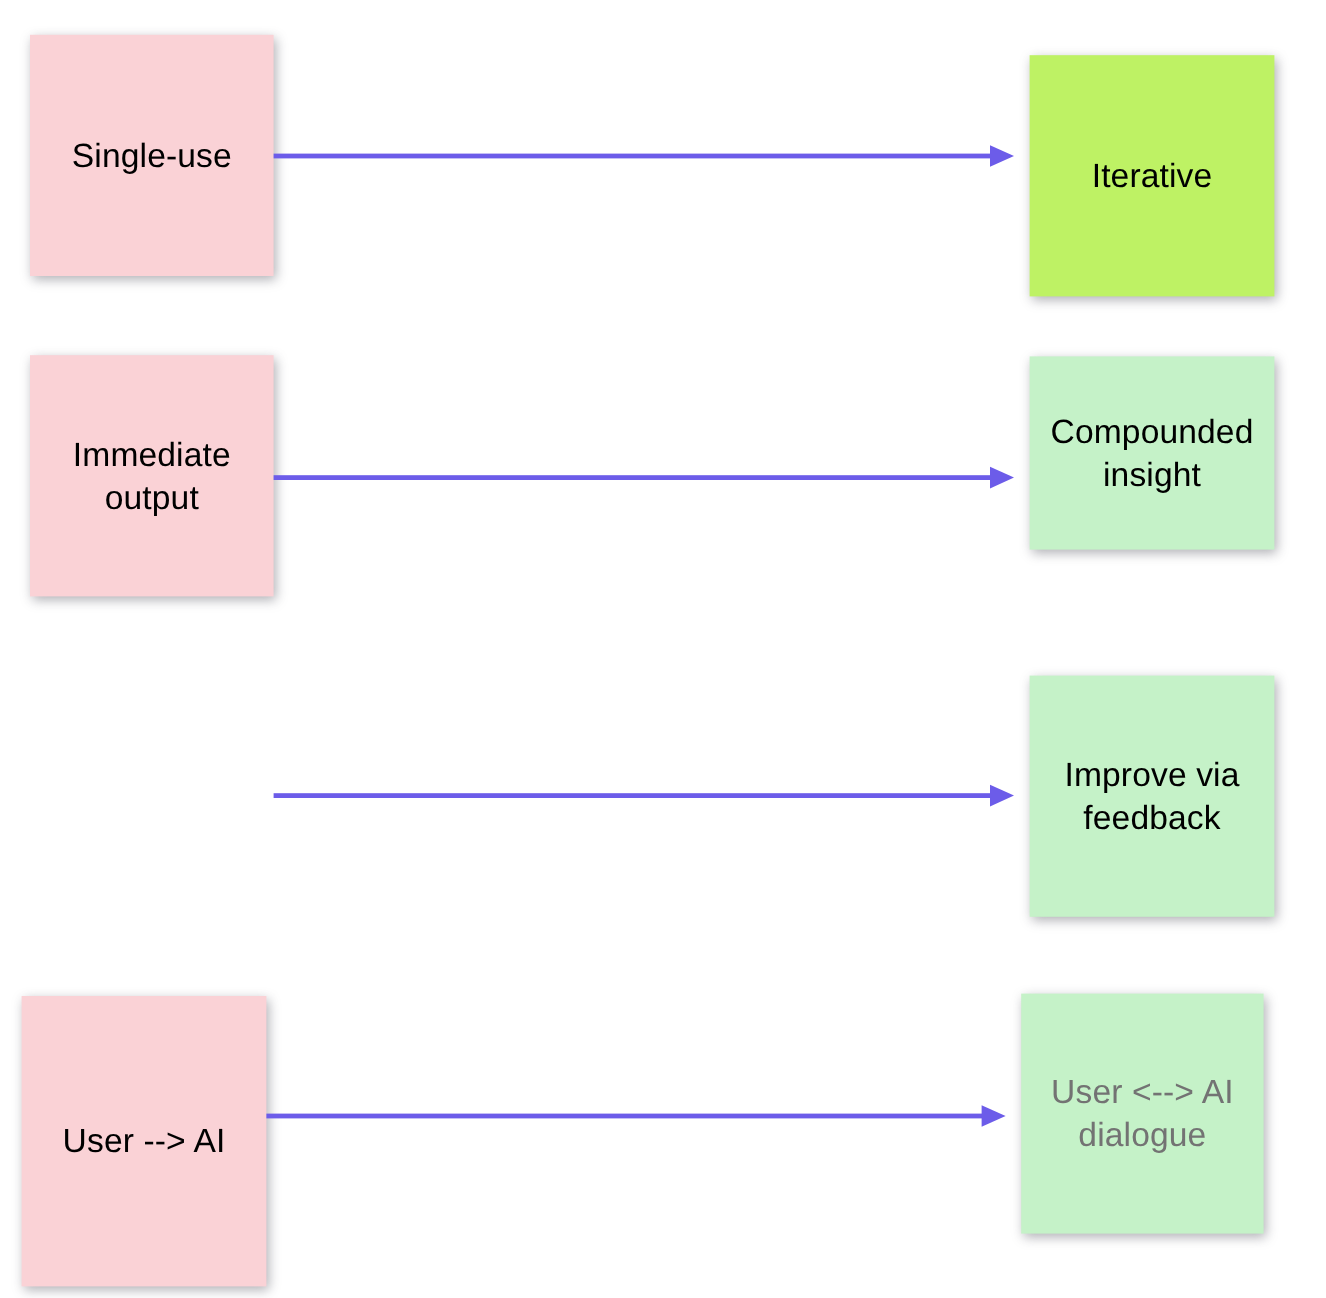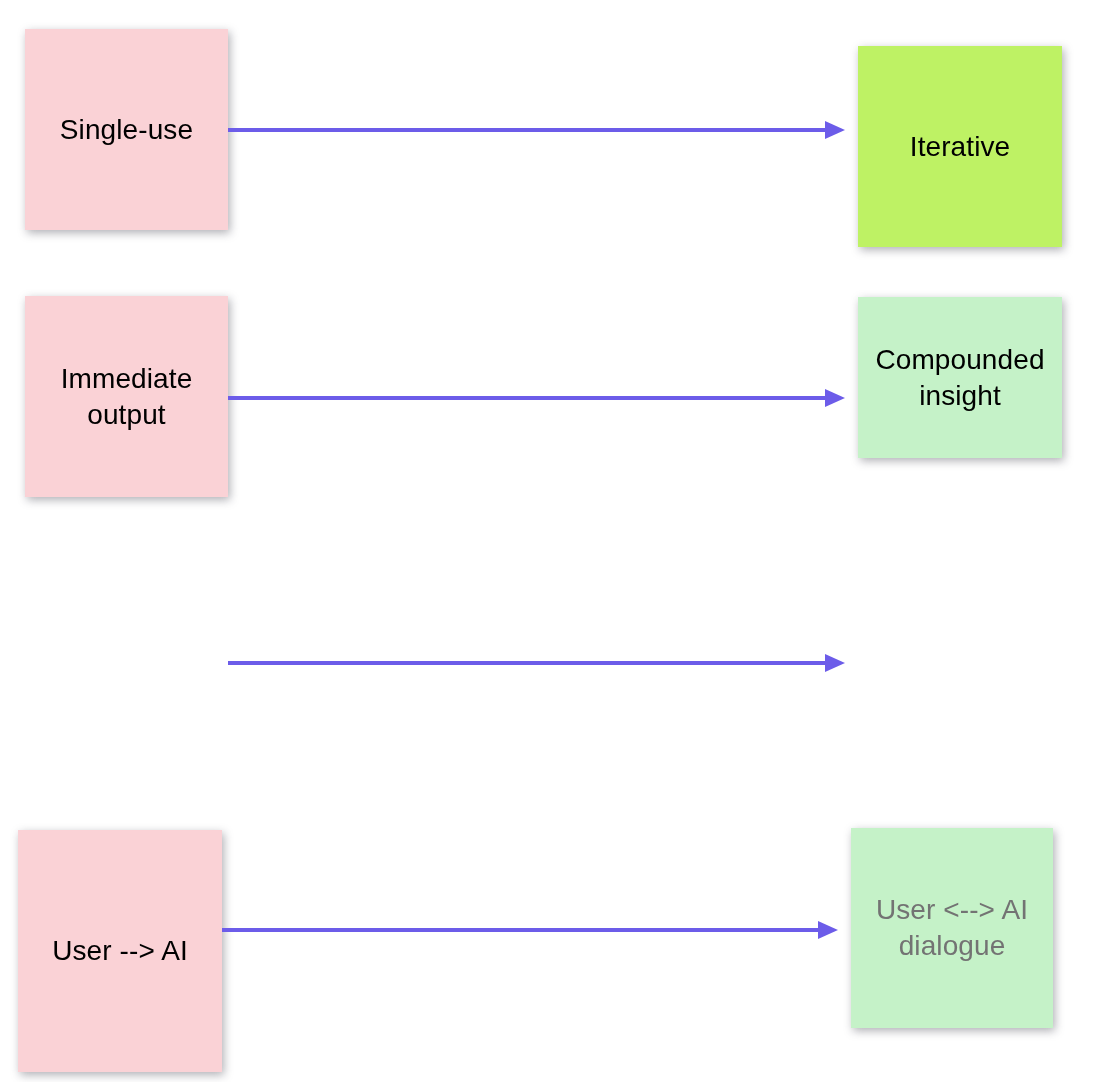--- a/index.html
+++ b/index.html
@@ -74,20 +74,22 @@
     <div class="edge-line" style="width: 599px; background: rgb(108, 92, 233);"></div>
     <div class="edge-head" style="left: 597px; border-left-color: rgb(108, 92, 233);"></div>
   </div>
   <div class="node green" style="left: 858px; top: 297px; width: 204px; height: 161px; background: rgb(197, 242, 200); color: rgb(0, 0, 0); filter: drop-shadow(rgba(80, 80, 90, 0.45) 2px 3px 5px);">Compounded
 insight</div>
 
   <div class="edge" style="left: 228px; top: 661px; width: 617px;">
     <div class="edge-line" style="width: 599px; background: rgb(108, 92, 233);"></div>
     <div class="edge-head" style="left: 597px; border-left-color: rgb(108, 92, 233);"></div>
   </div>
+  <div class="node green" style="left: 858px; top: 563px; width: 204px; height: 201px; background: rgb(197, 242, 200); color: rgb(0, 0, 0); filter: drop-shadow(rgba(80, 80, 90, 0.45) 2px 3px 5px);">Improve via
+feedback</div>
 
   <div class="node pink" style="left: 18px; top: 830px; width: 204px; height: 242px; background: rgb(250, 210, 214); color: rgb(0, 0, 0); filter: drop-shadow(rgba(80, 80, 90, 0.45) 2px 3px 5px);">User --&gt; AI</div>
   <div class="edge" style="left: 222px; top: 928px; width: 616px;">
     <div class="edge-line" style="width: 598px; background: rgb(108, 92, 233);"></div>
     <div class="edge-head" style="left: 596px; border-left-color: rgb(108, 92, 233);"></div>
   </div>
   <div class="node green" style="left: 851px; top: 828px; width: 202px; height: 200px; background: rgb(197, 242, 200); color: #737373; filter: drop-shadow(rgba(80, 80, 90, 0.45) 2px 3px 5px);">User &lt;--&gt; AI
 dialogue</div>
 
 </div>

